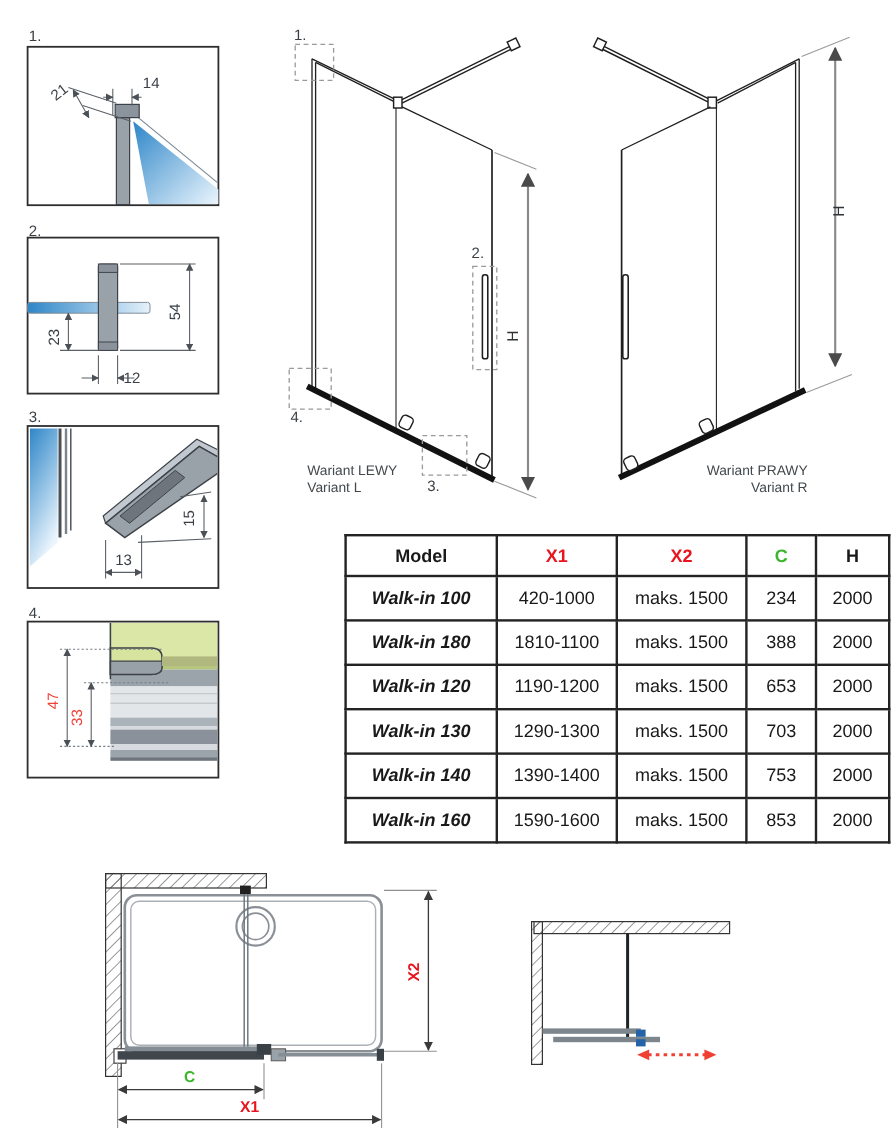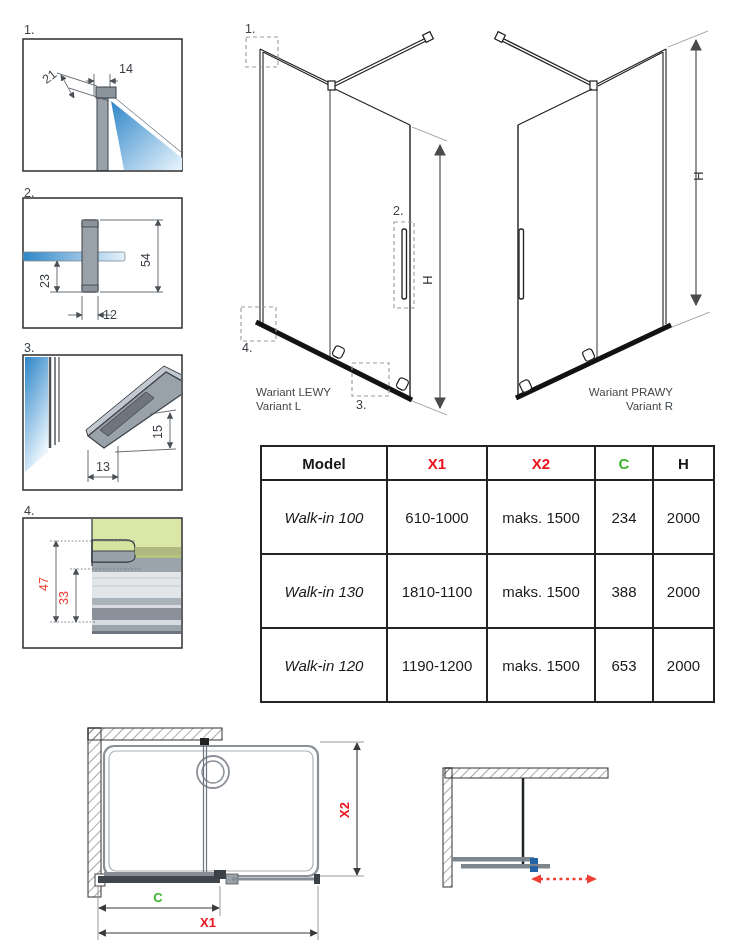--- a/index.html
+++ b/index.html
@@ -7,29 +7,29 @@
         font-family:"Liberation Sans",sans-serif;overflow:hidden;}
   figure{margin:0;position:absolute;}
   svg text{font-family:"Liberation Sans",sans-serif;fill:#3b4046;}
   .callout{font-size:12.5px;}
   .dim{font-size:12.5px;}
   .dim-red{fill:#f04238;}
   .lbl-red{fill:#e8141e;font-weight:bold;font-size:13px;}
   .lbl-green{fill:#3cb52d;font-weight:bold;font-size:13px;}
   .variant-title{font-size:11.5px;fill:#43484c;}
   .hlabel{font-size:13px;fill:#2f3438;}
-  table.spec{position:absolute;left:260px;top:445px;width:453px;height:258px;
+  table.spec{position:absolute;left:287px;top:445px;width:453px;height:258px;
              border-collapse:collapse;table-layout:fixed;font-size:15px;color:#191919;}
   .spec th,.spec td{border:2px solid #232323;text-align:center;vertical-align:middle;padding:0;}
   .spec thead tr{height:34px;}
   .spec tbody tr{height:32px;}
   .spec th{font-weight:700;}
   .th-red{color:#e8141e;}
   .th-green{color:#3cb52d;}
-  .cell-model{font-weight:400;font-style:italic;}
+  .cell-model{font-weight:700;font-style:italic;}
 </style>
 </head>
 <body>
 
 <div class="page">
 
   <figure style="left:20px;top:22px;">
     <svg width="166" height="152" viewBox="20 22 166 152">
       <defs>
         <marker id="ar-d1" viewBox="0 0 10 10" refX="9" refY="5" markerWidth="7" markerHeight="7" orient="auto-start-reverse">
@@ -291,37 +291,58 @@
         <th>Model</th>
         <th class="th-red">X1</th>
         <th class="th-red">X2</th>
         <th class="th-green">C</th>
         <th>H</th>
       </tr>
     </thead>
     <tbody>
       <tr>
         <td class="cell-model">Walk-in 100</td>
-        <td>610-1000</td>
+        <td>420-1000</td>
         <td>maks. 1500</td>
         <td>234</td>
         <td>2000</td>
       </tr>
       <tr>
-        <td class="cell-model">Walk-in 130</td>
+        <td class="cell-model">Walk-in 180</td>
         <td>1810-1100</td>
         <td>maks. 1500</td>
         <td>388</td>
         <td>2000</td>
       </tr>
       <tr>
         <td class="cell-model">Walk-in 120</td>
         <td>1190-1200</td>
         <td>maks. 1500</td>
         <td>653</td>
+        <td>2000</td>
+      </tr>
+      <tr>
+        <td class="cell-model">Walk-in 130</td>
+        <td>1290-1300</td>
+        <td>maks. 1500</td>
+        <td>703</td>
+        <td>2000</td>
+      </tr>
+      <tr>
+        <td class="cell-model">Walk-in 140</td>
+        <td>1390-1400</td>
+        <td>maks. 1500</td>
+        <td>753</td>
+        <td>2000</td>
+      </tr>
+      <tr>
+        <td class="cell-model">Walk-in 160</td>
+        <td>1590-1600</td>
+        <td>maks. 1500</td>
+        <td>853</td>
         <td>2000</td>
       </tr>
     </tbody>
   </table>
 
   <figure style="left:80px;top:722px;">
     <svg width="302" height="226" viewBox="80 722 302 226">
       <defs>
         <marker id="ar-pl" viewBox="0 0 10 10" refX="9" refY="5" markerWidth="7" markerHeight="7" orient="auto-start-reverse">
           <path d="M0,0L10,5L0,10z" fill="#3a3a3a"></path>

